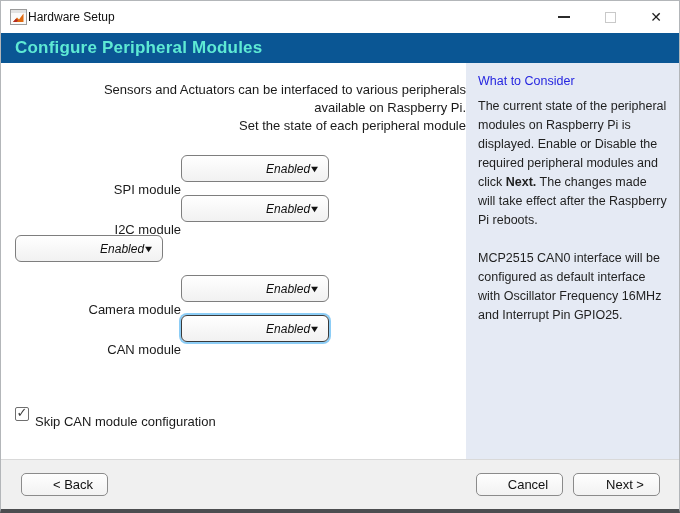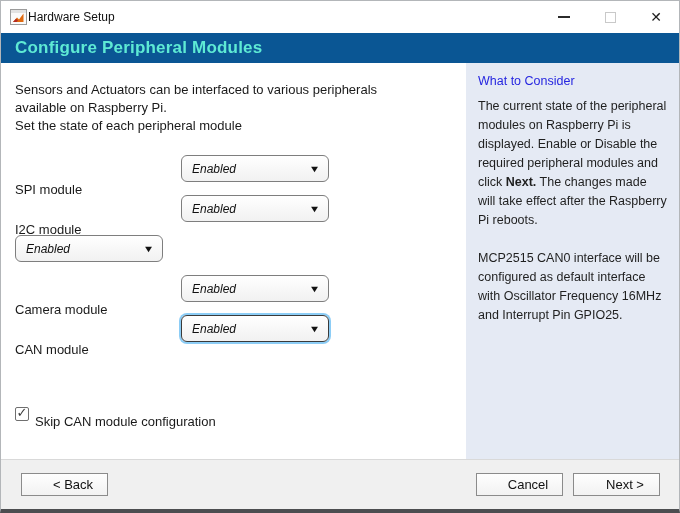--- a/index.html
+++ b/index.html
@@ -38,21 +38,21 @@
   .header {
     height: 30px; background: #0a5694;
     display: flex; align-items: center;
     padding-left: 14px;
     flex: 0 0 auto;
   }
   .header .page-title { color: #5eead4; font-size: 17px; font-weight: bold; letter-spacing: 0.2px; }
 
   
   .body { flex: 1 1 auto; display: flex; min-height: 0; }
-  .main { flex: 1 1 auto; background: #ffffff; padding: 18px 0 0 14px; }
+  .main { flex: 1 1 auto; background: #ffffff; padding: 18px 0 0 14px; text-align: right; }
 
   .intro { font-size: 13px; color: #1a1a1a; line-height: 18px; }
   .intro div { white-space: nowrap; }
 
   .rows { margin-top: 20px; }
   .row { display: flex; align-items: center; height: 27px; margin-bottom: 13px; }
   .lbl { width: 166px; font-size: 13px; color: #1a1a1a; flex: 0 0 auto; margin-top: 41px; }
   .dd {
     width: 148px; height: 27px;
     border: 1px solid #7e7e7e; border-radius: 6px;
@@ -88,21 +88,21 @@
   .sb-p { font-size: 12.5px; color: #1f1f1f; line-height: 19px; margin-bottom: 19px; }
 
   
   .footer {
     flex: 0 0 50px; background: #f0f0f0;
     border-top: 1px solid #d9d9d9;
     display: flex; align-items: center;
   }
   .btn {
     height: 23px; min-width: 87px;
-    border: 1px solid #8b8b8b; border-radius: 0;
+    border: 1px solid #8b8b8b; border-radius: 5px;
     background: linear-gradient(#fefefe, #f2f2f2);
     font-family: inherit; font-size: 13px; color: #111;
     cursor: default;
     padding-left: 17px;
   }
   .btn.back { margin-left: 20px; }
   .footer .spacer { flex: 1 1 auto; }
   .btn.cancel { margin-right: 10px; }
   .btn.next { margin-right: 19px; }
 </style>

